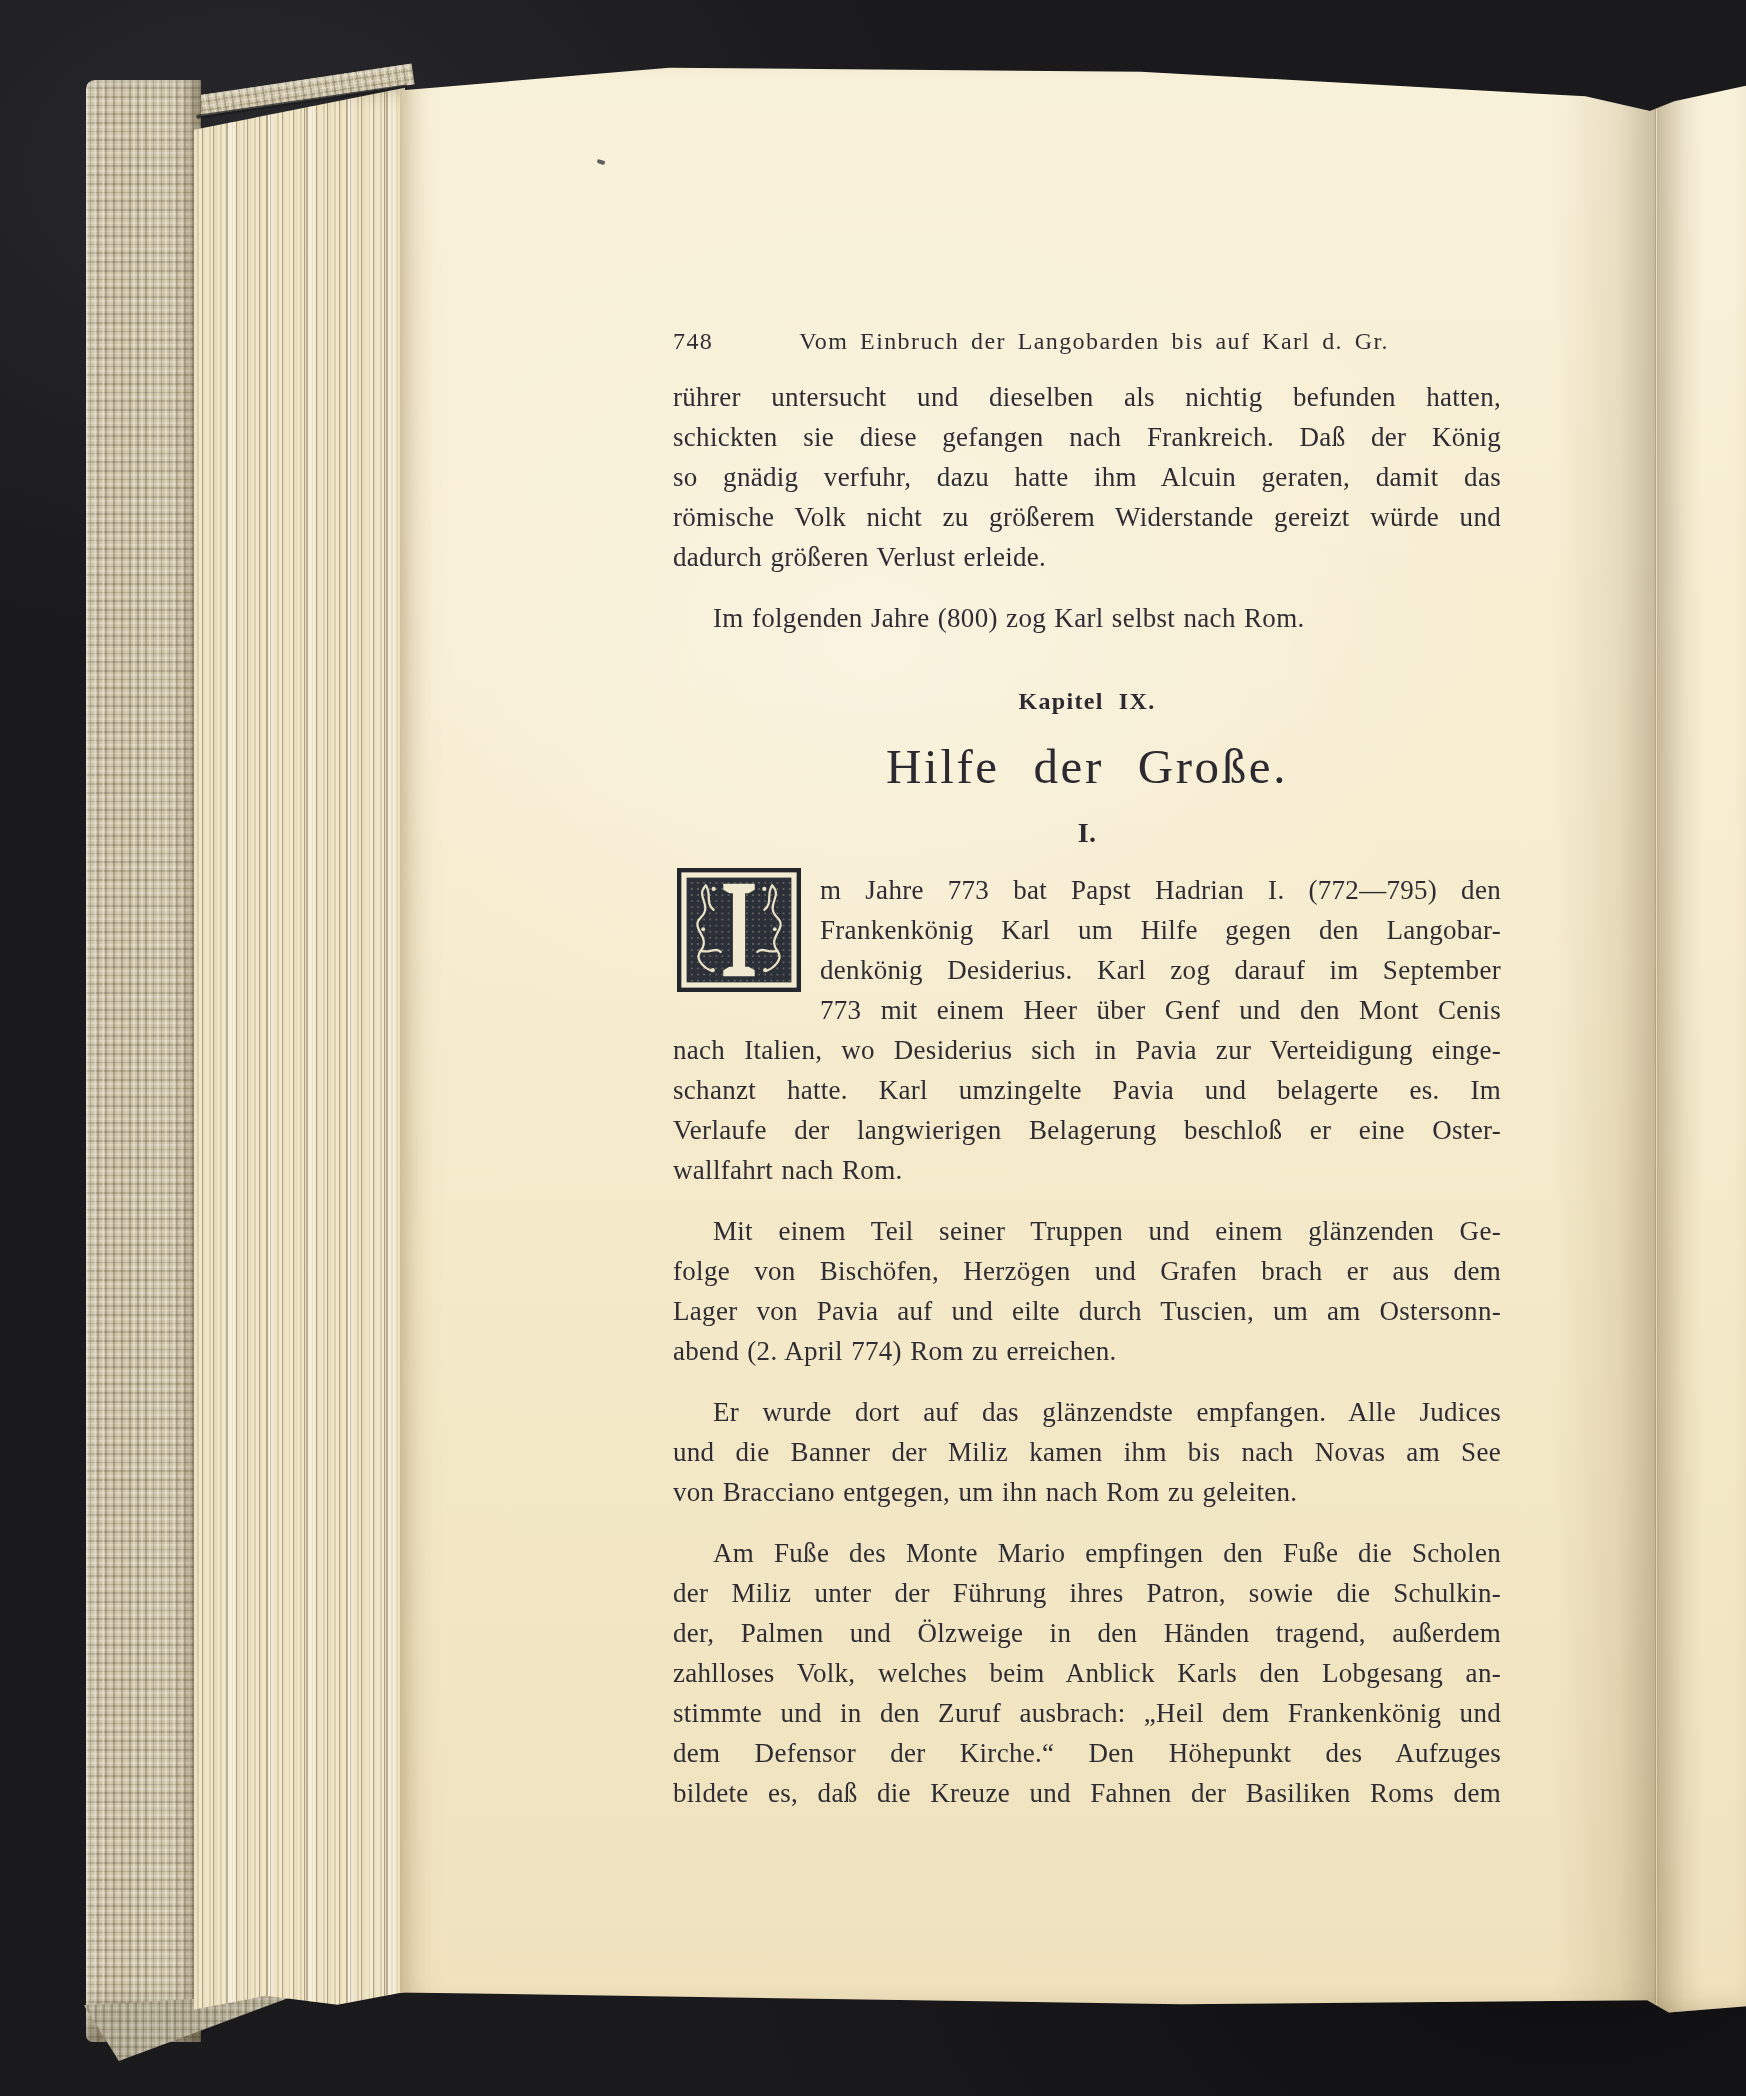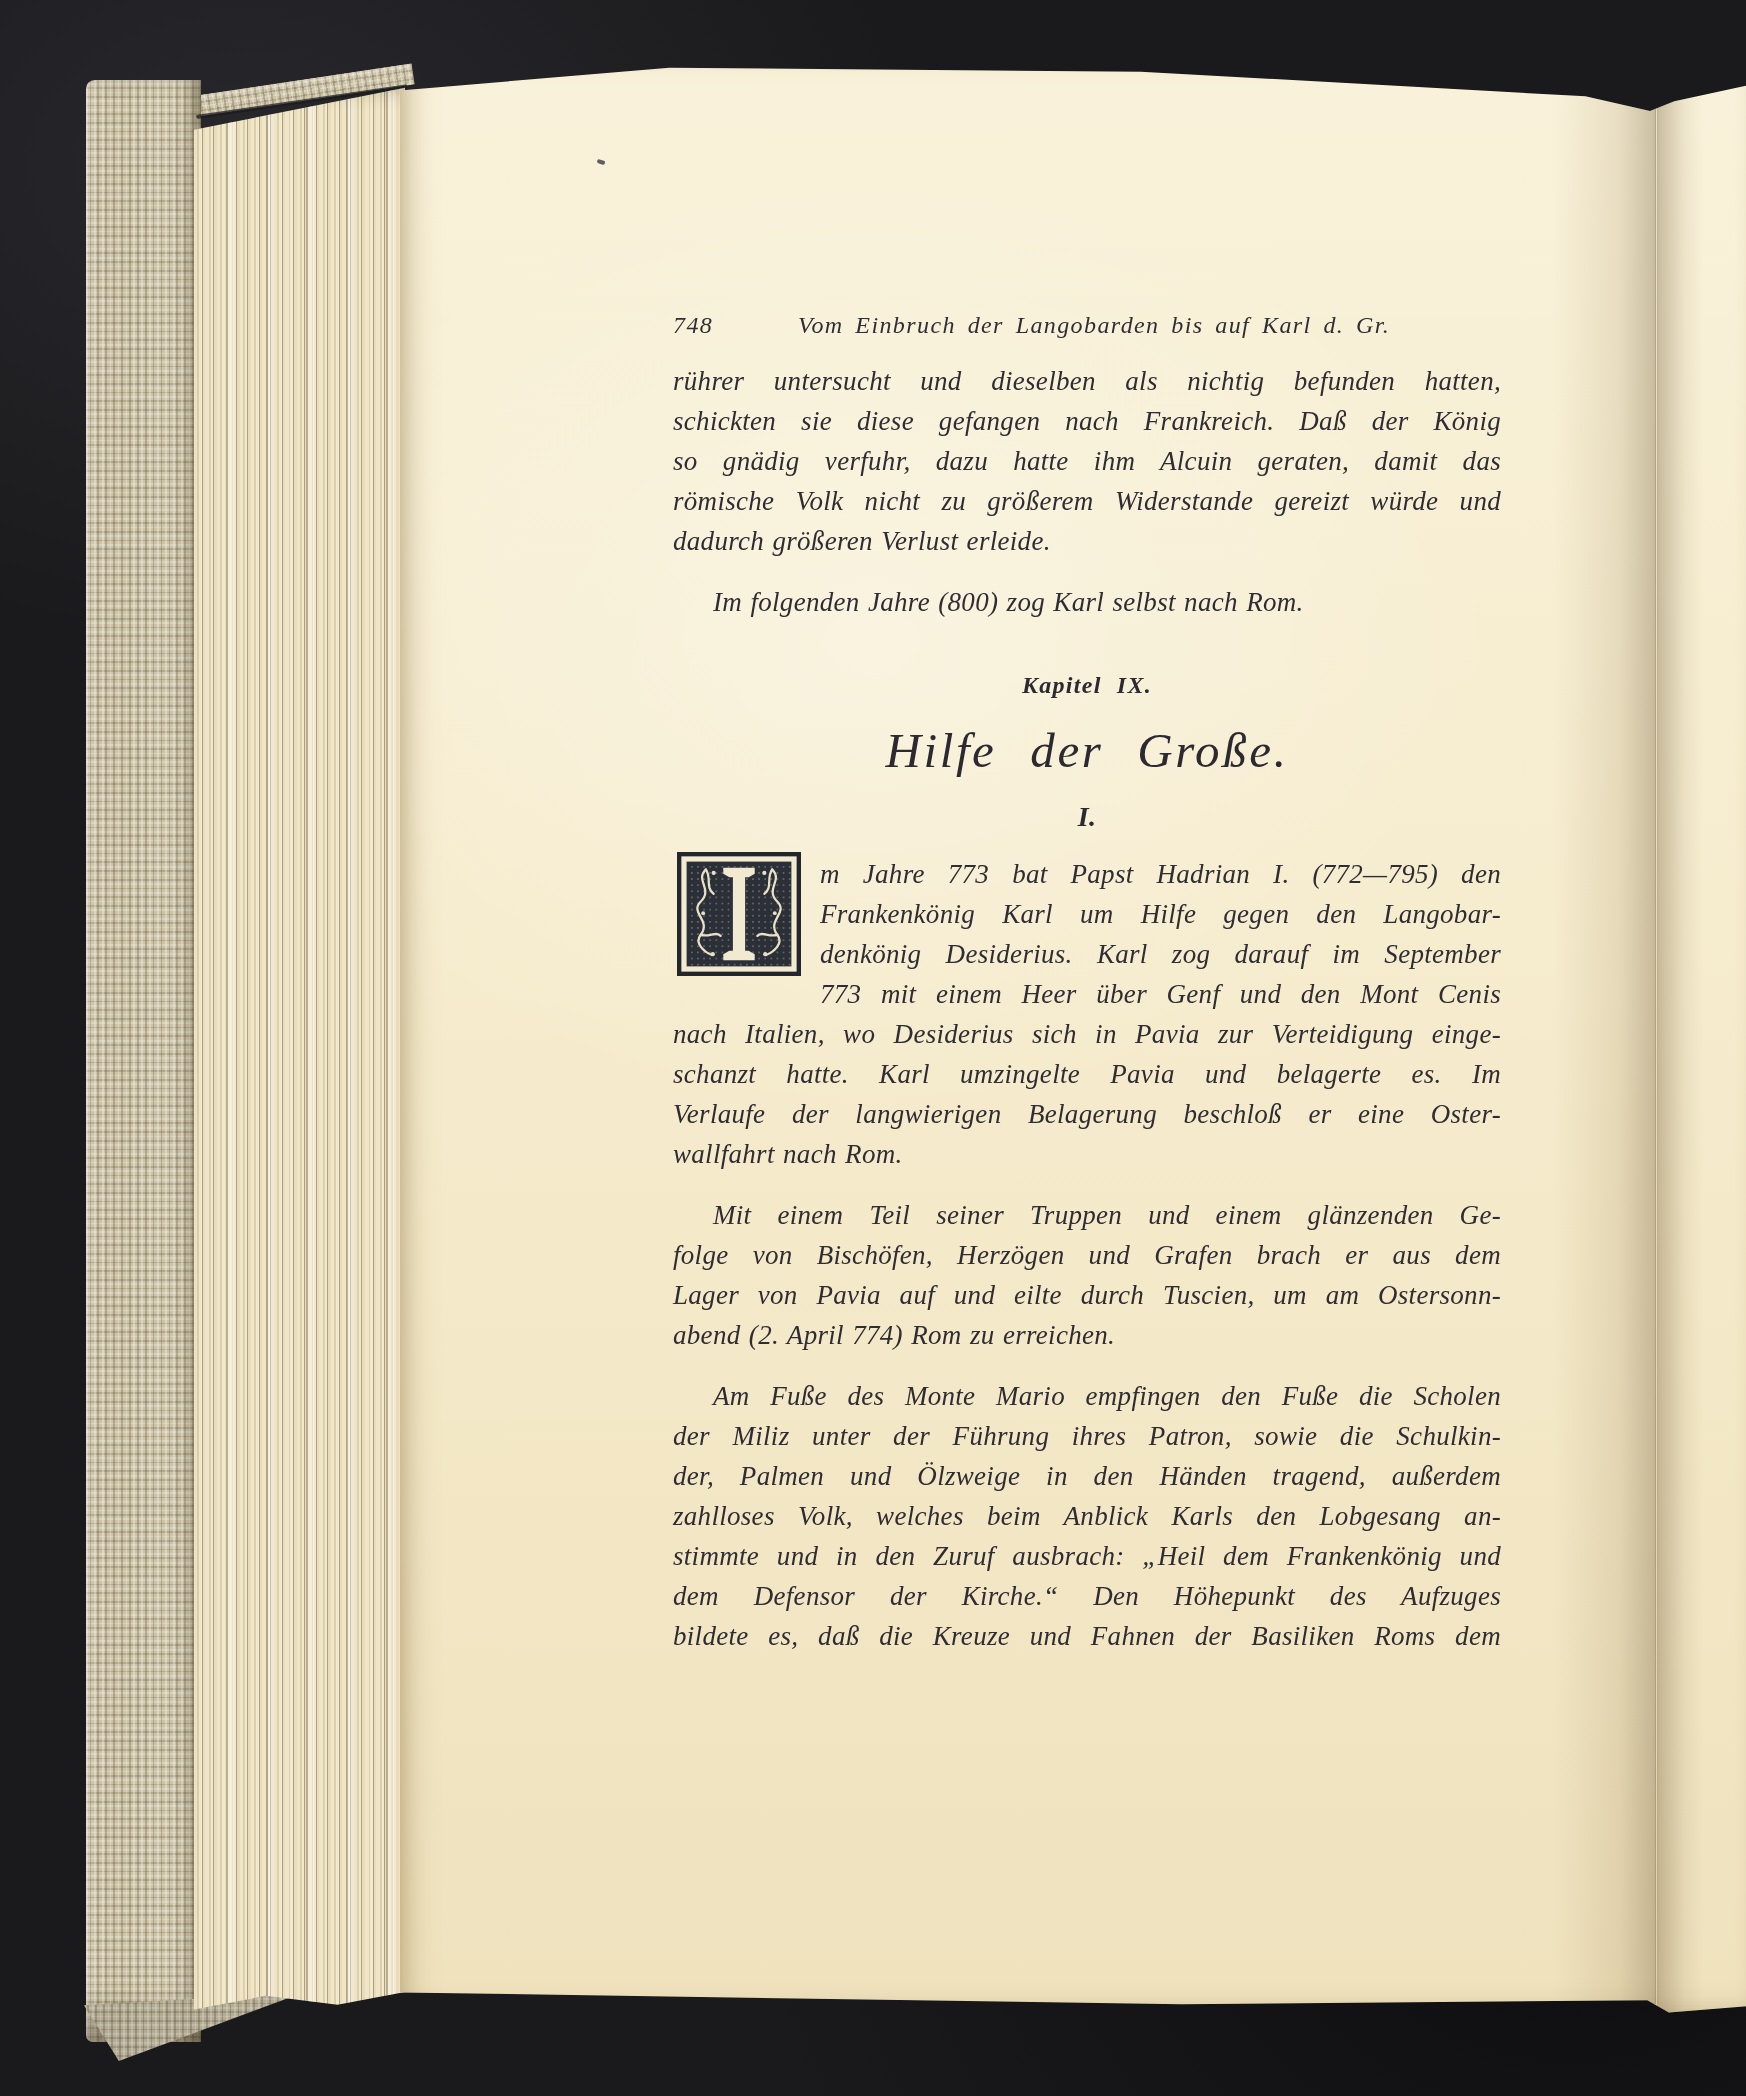--- a/index.html
+++ b/index.html
@@ -46,22 +46,22 @@
                       100% 99.3%, 94.2% 99.62%, 92.6% 99.0%, 58% 99.2%, 0 98.6%);
     box-shadow:inset 23px 0 30px -17.5px rgba(150,125,80,.55), inset 0 23px 26px -19px rgba(150,125,80,.4), inset 0 -26px 30px -21px rgba(140,115,70,.45);}
   .gutter-shade{position:absolute;left:85.6%;top:0;width:7.6%;height:100%;
     background:linear-gradient(90deg, rgba(130,100,55,0) 0%, rgba(130,100,55,.14) 65%, rgba(95,72,38,.30) 100%);}
   .gutter-line{position:absolute;left:93.15%;top:2.6%;width:1.7px;height:96.6%;
     background:rgba(115,88,48,.5);box-shadow:0.9px 0 2.6px rgba(115,88,48,.35);}
   .sliver-shade{position:absolute;left:93.3%;top:0;width:3.4%;height:100%;
     background:linear-gradient(90deg, rgba(100,76,40,.32) 0%, rgba(100,76,40,.08) 60%, rgba(100,76,40,0) 100%);}
   .speck{position:absolute;left:597px;top:160px;width:7.9px;height:4.4px;background:#45444b;border-radius:1.7px;transform:rotate(18deg);opacity:.85;}
   
-  .textblock{position:absolute;left:673px;top:308px;width:828px;color:var(--ink);
-    font-size:27px;letter-spacing:0.3px;word-spacing:1.3px;font-style:italic;}
+  .textblock{position:absolute;left:673px;top:324px;width:828px;color:var(--ink);
+    font-size:27px;letter-spacing:0.3px;word-spacing:1.3px;}
   .pagehead{display:flex;align-items:baseline;gap:37px;font-size:24px;letter-spacing:1.4px;
     padding-right:63px;line-height:35px;color:#302e34;}
   .pagehead .runtitle{flex:1;text-align:center;word-spacing:4.4px;}
   .para{margin-top:21px;}
   .para-first{margin-top:17.5px;}
   .line{line-height:40px;height:40px;text-align:justify;text-align-last:justify;}
   .line.lastline{text-align-last:left;}
   .line.firstind{text-indent:40px;}
   .line.hang{margin-left:147px;}
   .h-kapitel{margin-top:44px;text-align:center;font-size:24px;font-weight:bold;letter-spacing:1.3px;word-spacing:7.9px;line-height:38px;color:#2c2a30;}
@@ -152,20 +152,25 @@
           <div class="line">Verlaufe der langwierigen Belagerung beschloß er eine Oster-</div>
           <div class="line lastline">wallfahrt nach Rom.</div>
         </div>
         <div class="para">
           <div class="line firstind">Mit einem Teil seiner Truppen und einem glänzenden Ge-</div>
           <div class="line">folge von Bischöfen, Herzögen und Grafen brach er aus dem</div>
           <div class="line">Lager von Pavia auf und eilte durch Tuscien, um am Ostersonn-</div>
           <div class="line lastline">abend (2. April 774) Rom zu erreichen.</div>
         </div>
         <div class="para">
+          <div class="line firstind">Er wurde dort auf das glänzendste empfangen.  Alle Judices</div>
+          <div class="line">und die Banner der Miliz kamen ihm bis nach Novas am See</div>
+          <div class="line lastline">von Bracciano entgegen, um ihn nach Rom zu geleiten.</div>
+        </div>
+        <div class="para">
           <div class="line firstind">Am Fuße des Monte Mario empfingen den Fuße die Scholen</div>
           <div class="line">der Miliz unter der Führung ihres Patron, sowie die Schulkin-</div>
           <div class="line">der, Palmen und Ölzweige in den Händen tragend, außerdem</div>
           <div class="line">zahlloses Volk, welches beim Anblick Karls den Lobgesang an-</div>
           <div class="line">stimmte und in den Zuruf ausbrach: „Heil dem Frankenkönig und</div>
           <div class="line">dem Defensor der Kirche.“  Den Höhepunkt des Aufzuges</div>
           <div class="line">bildete es, daß die Kreuze und Fahnen der Basiliken Roms dem</div>
         </div>
       </div>
   </div>

